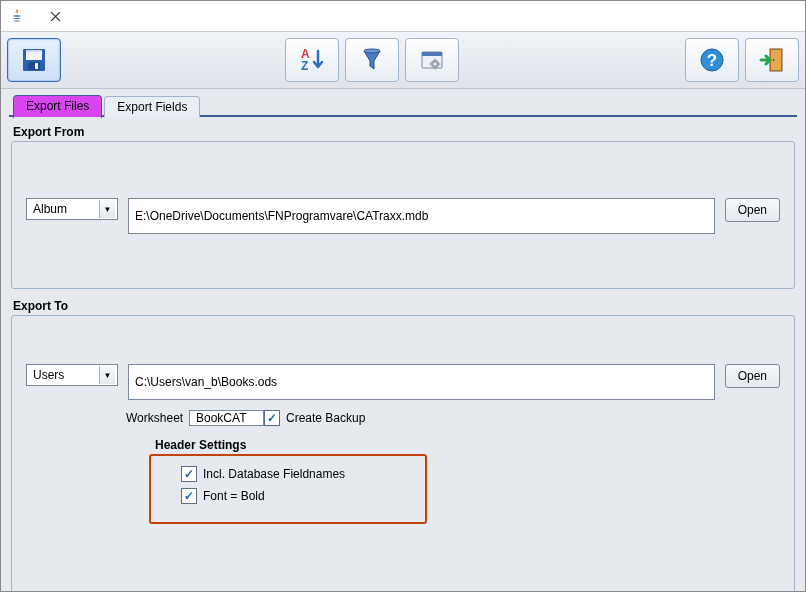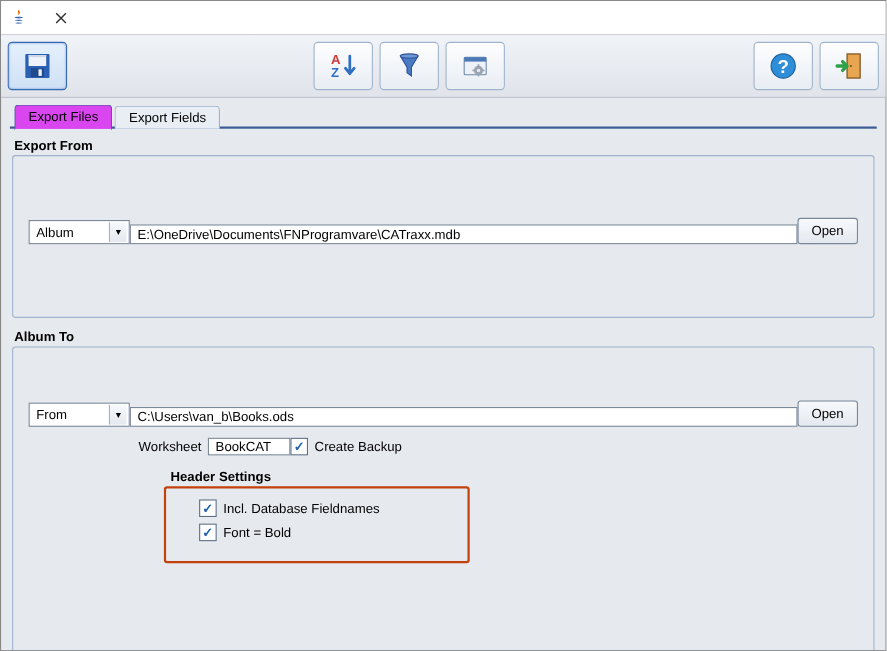--- a/index.html
+++ b/index.html
@@ -126,22 +126,22 @@
     border-radius: 3px;
     background: #e6e9ed;
     padding: 14px 14px;
     box-sizing: border-box;
     margin-bottom: 10px;
   }
   .group.from { min-height: 148px; padding-top: 56px; }
   .group.to   { min-height: 280px; padding-top: 48px; }
   .row {
     display: flex;
-    align-items: flex-end;
-    gap: 0;
+    align-items: flex-start;
+    gap: 10px;
     margin-bottom: 10px;
   }
   .combo {
     width: 92px;
     height: 22px;
     border: 1px solid #7a8899;
     background: #fff;
     display: flex;
     align-items: center;
     padding: 0 2px 0 6px;
@@ -153,21 +153,21 @@
     width: 15px;
     height: 18px;
     border-left: 1px solid #9fb4cc;
     display: flex;
     align-items: center;
     justify-content: center;
     background: linear-gradient(#f7f9fc, #e4e9ef);
     font-size: 8px;
   }
   .text-input {
-    height: 18px;
+    height: 36px;
     border: 1px solid #7a8899;
     background: #fff;
     flex: 1;
     padding: 0 6px;
     font-size: 12px;
     box-sizing: border-box;
     font-family: inherit;
     outline: none;
   }
   .btn {
@@ -324,25 +324,25 @@
       <div class="row">
         <div class="combo">
           <span>Album</span>
           <span class="combo-arrow">▼</span>
         </div>
         <input type="text" class="text-input" value="E:\OneDrive\Documents\FNProgramvare\CATraxx.mdb" style="">
         <button class="btn">Open</button>
       </div>
     </div>
 
-    <div class="section-label">Album To</div>
+    <div class="section-label">Export To</div>
     <div class="group to">
       <div class="row">
         <div class="combo">
-          <span>From</span>
+          <span>Users</span>
           <span class="combo-arrow">▼</span>
         </div>
         <input type="text" class="text-input" value="C:\Users\van_b\Books.ods" style="">
         <button class="btn">Open</button>
       </div>
       <div class="ws-row">
         <span class="ws-label">Worksheet</span>
         <input type="text" class="small-input" value="BookCAT" style="">
         <label class="checkbox">
           <span class="box">✓</span>

